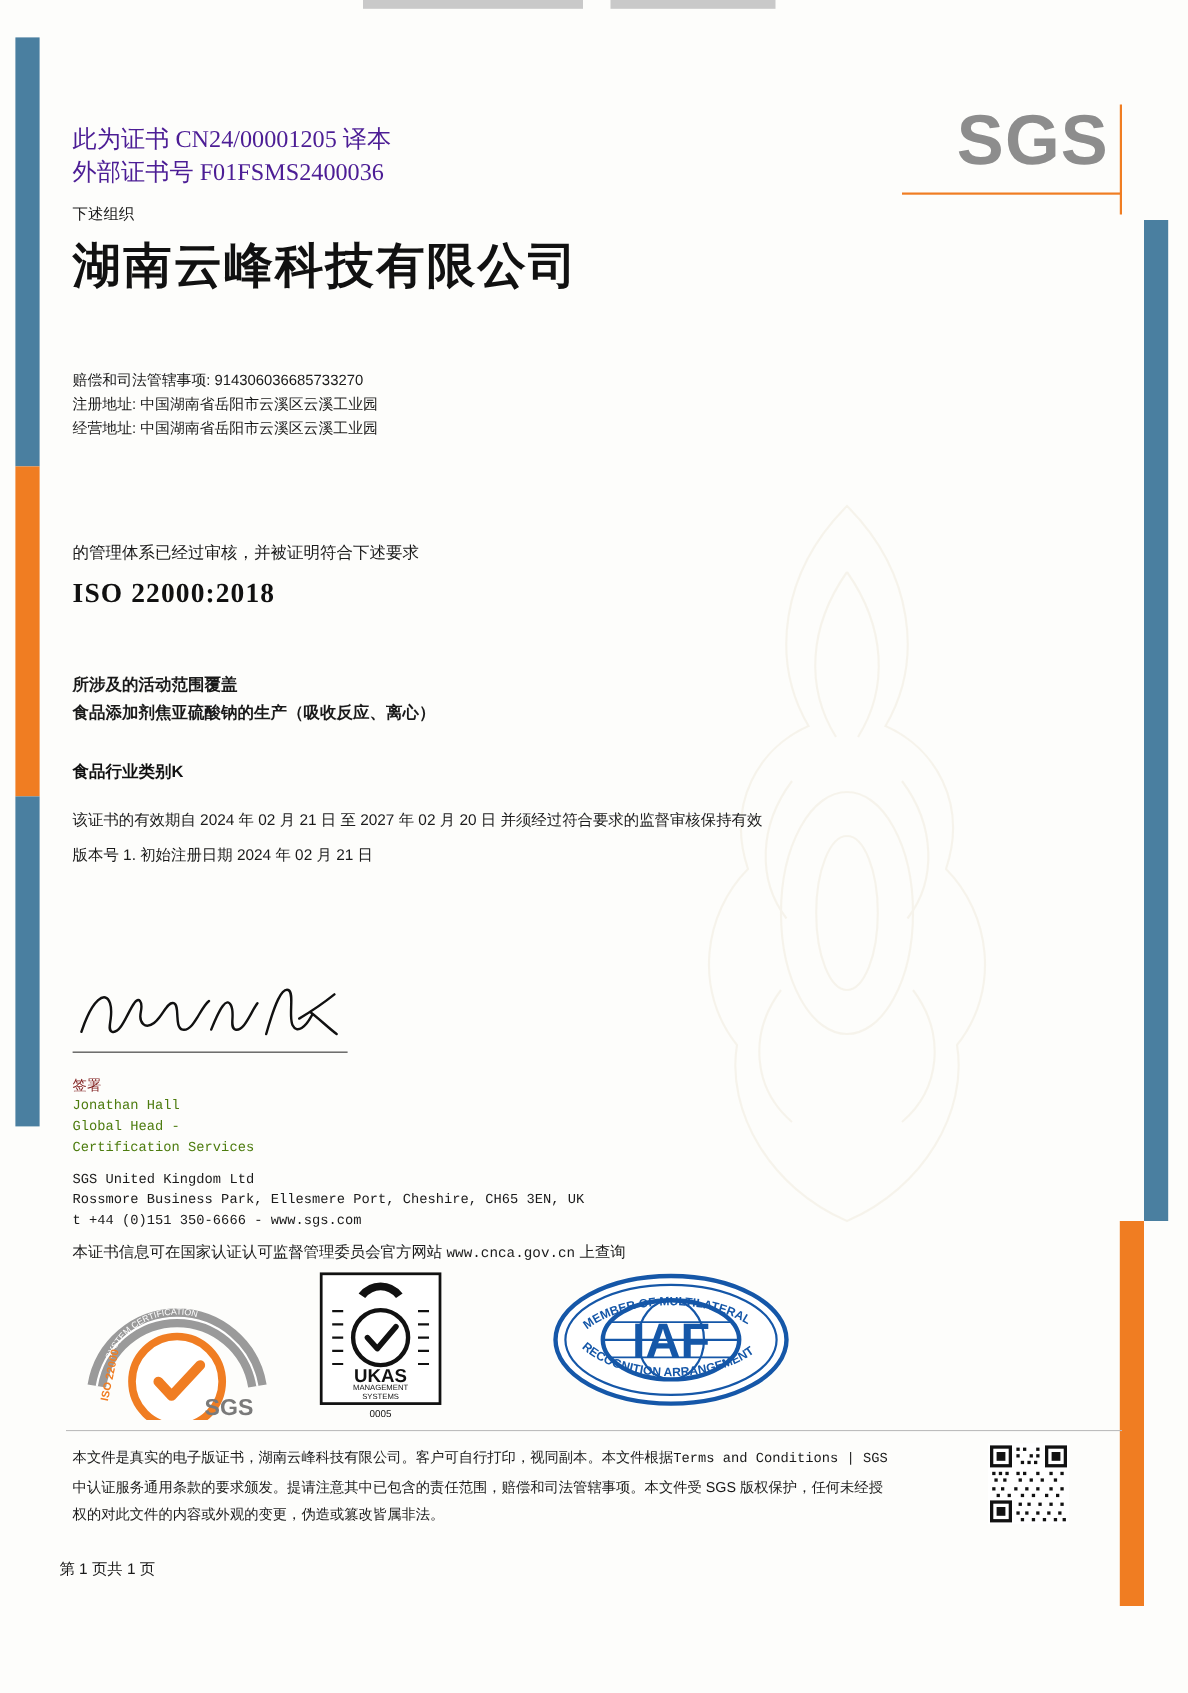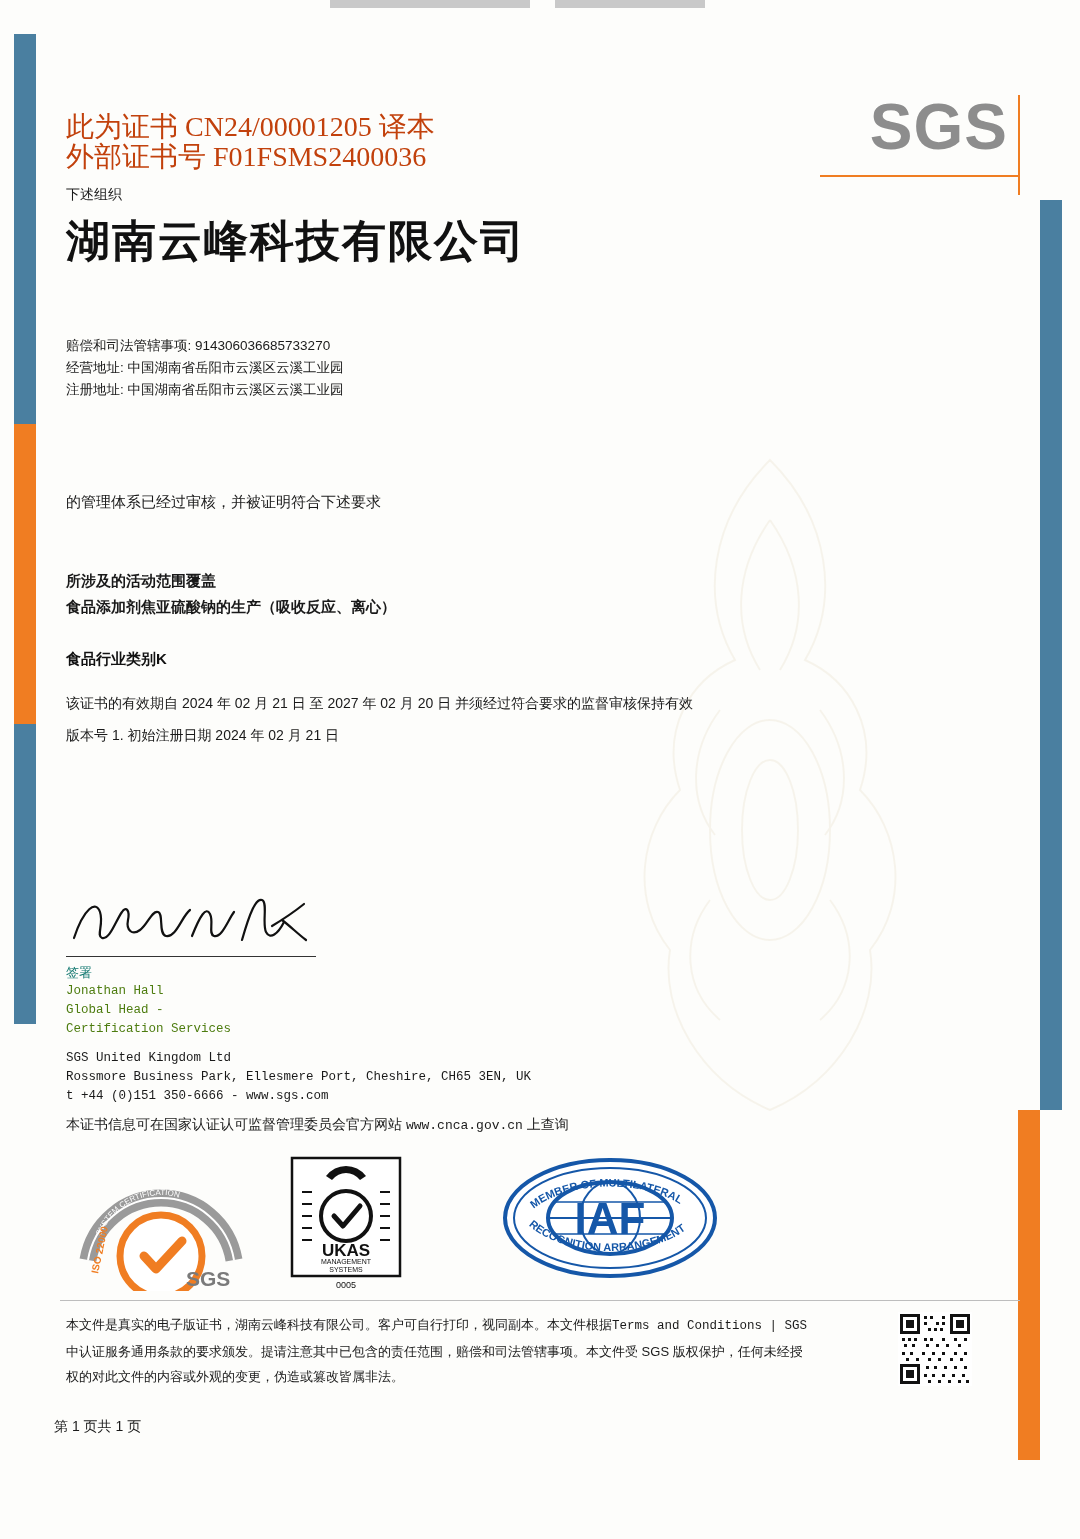--- a/index.html
+++ b/index.html
@@ -76,22 +76,22 @@
 
   
   .content {
     position: absolute;
     left: 66px;
     top: 0;
     width: 920px;
   }
   .line-cert {
     font-family: "Liberation Serif", serif;
-    font-size: 28px;
-    color: #c2410c;
+    font-size: 22px;
+    color: #4c1d95;
     line-height: 30px;
   }
   .small-label {
     font-size: 14px;
     color: #1a1a1a;
     margin-top: 14px;
   }
   .company-name {
     font-family: "Liberation Sans", sans-serif;
     font-weight: bold;
@@ -147,23 +147,23 @@
     width: 560px;
   }
   .sig-svg { display: block; }
   .sig-rule {
     width: 250px;
     height: 1px;
     background: #333;
     margin-top: 2px;
   }
   .sig-caption {
-    margin-top: 6px;
+    margin-top: 20px;
     font-size: 13px;
-    color: #0f766e;
+    color: #7f1d1d;
     line-height: 19px;
   }
   .sig-mono {
     font-family: "Liberation Mono", monospace;
     font-size: 12.5px;
     line-height: 19px;
     color: #4d7c0f;
   }
   .addr-block {
     margin-top: 10px;
@@ -266,25 +266,26 @@
 
   <div class="content">
     <div style="height:112px"></div>
     <div class="line-cert">此为证书 CN24/00001205  译本</div>
     <div class="line-cert">外部证书号 F01FSMS2400036</div>
     <div class="small-label">下述组织</div>
     <div class="company-name">湖南云峰科技有限公司</div>
 
     <div class="info-block">
       <div>赔偿和司法管辖事项: 914306036685733270</div>
+      <div>注册地址: 中国湖南省岳阳市云溪区云溪工业园</div>
       <div>经营地址: 中国湖南省岳阳市云溪区云溪工业园</div>
-      <div>注册地址: 中国湖南省岳阳市云溪区云溪工业园</div>
     </div>
 
     <div class="conform-line">的管理体系已经过审核，并被证明符合下述要求</div>
+    <div class="standard">ISO 22000:2018</div>
 
     <div class="scope-block">
       <div>所涉及的活动范围覆盖</div>
       <div>食品添加剂焦亚硫酸钠的生产（吸收反应、离心）</div>
     </div>
 
     <div class="category">食品行业类别K</div>
 
     <div class="validity">
       <div>该证书的有效期自 2024 年 02 月 21 日 至 2027 年 02 月 20 日 并须经过符合要求的监督审核保持有效</div>

